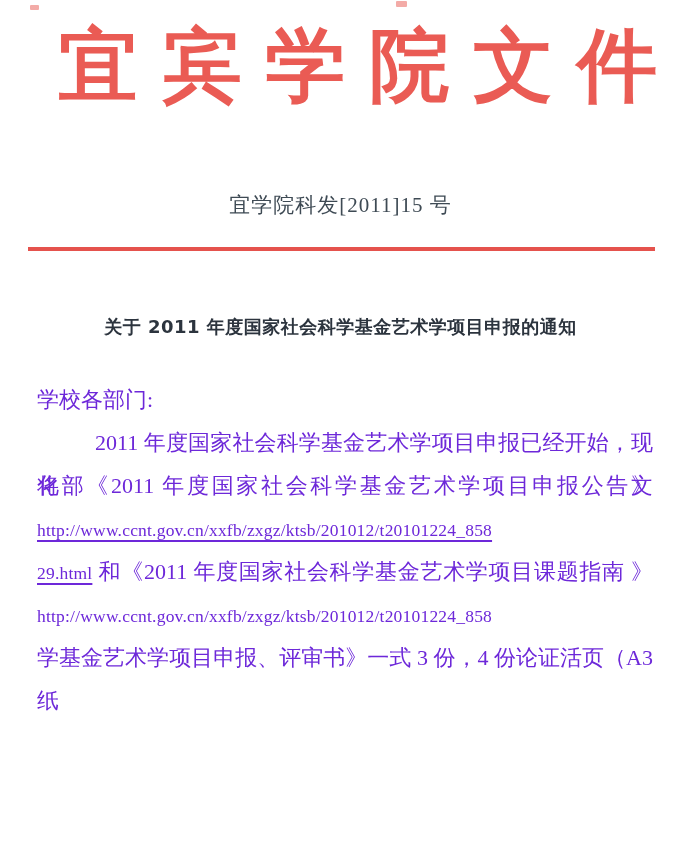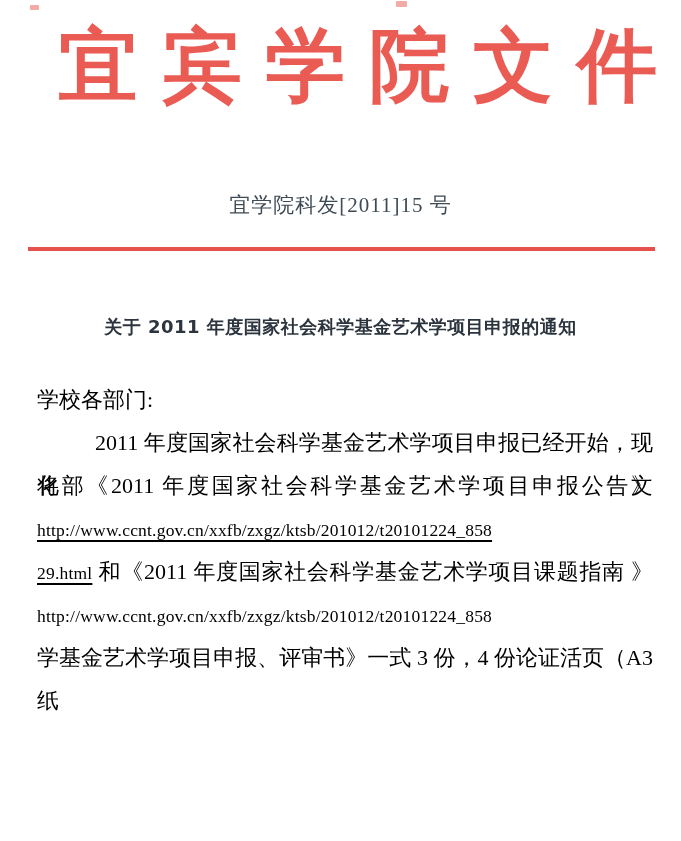--- a/index.html
+++ b/index.html
@@ -65,21 +65,21 @@
     line-height: 44px;
     letter-spacing: 0.5px;
     color: #2c343e;
   }
 
   .body-text {
     position: absolute;
     top: 378px; left: 37px;
     width: 616px;
     font-size: 22px;
-    color: #000000;
+    color: #6d28d9;
   }
   .line {
     height: 43px;
     line-height: 43px;
     white-space: nowrap;
   }
   .just {
     white-space: normal;
     text-align: justify;
     text-align-last: justify;

